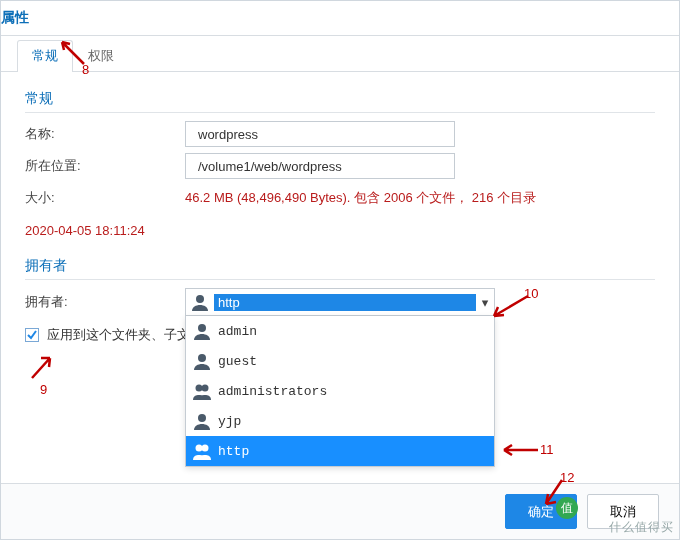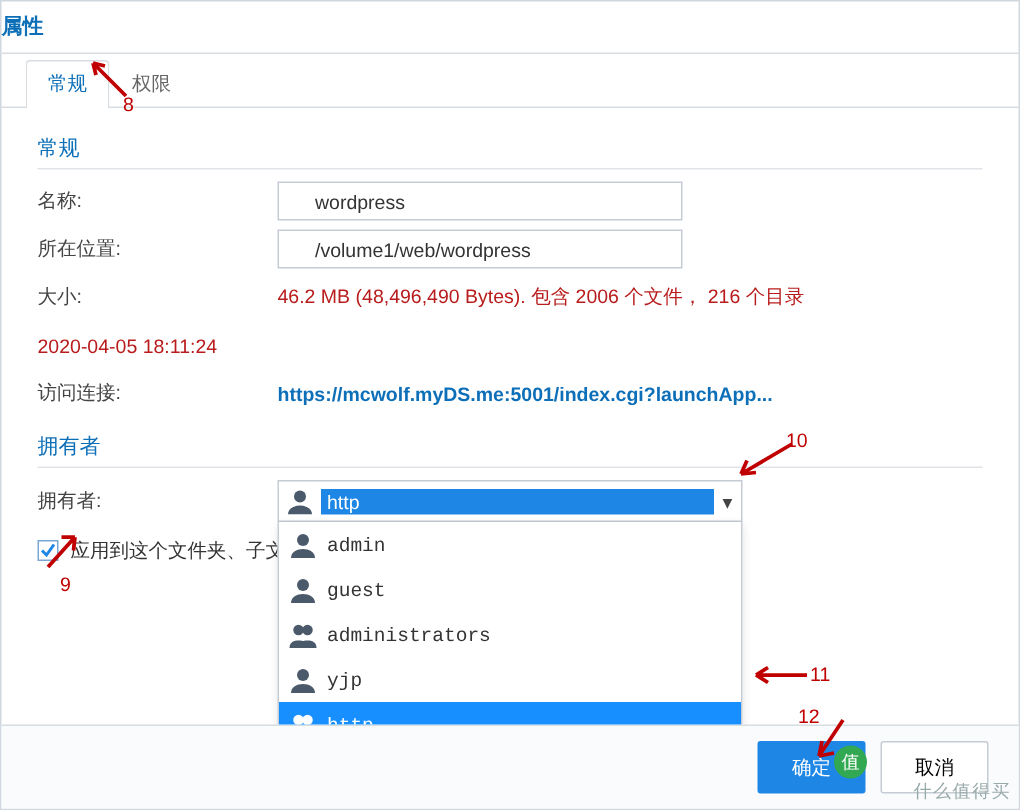--- a/index.html
+++ b/index.html
@@ -8,21 +8,21 @@
   .title-bar { text-align: left; color: #0d6fb8; font-weight: bold; font-size: 14px; padding: 8px 0; }
   .divider { height: 1px; background: #d8dde2; margin: 0; }
   .tabs { display: flex; padding: 4px 16px 0 16px; border-bottom: 1px solid #d8dde2; }
   .tab { padding: 6px 14px; color: #666; border: 1px solid transparent; border-bottom: none; cursor: pointer; border-top-left-radius: 3px; border-top-right-radius: 3px; }
   .tab.active { color: #0d6fb8; border-color: #d8dde2; background: #fff; margin-bottom: -1px; }
   .content { flex: 1; padding: 10px 24px 0 24px; overflow: hidden; }
   .section-title { color: #0d6fb8; font-size: 14px; margin: 8px 0 4px 0; }
   .section-rule { height: 1px; background: #e0e4e8; margin-bottom: 8px; }
   .row { display: flex; align-items: center; margin: 6px 0; min-height: 26px; }
   .label { width: 160px; color: #444; }
-  .val-input { flex: 1; max-width: 270px; height: 26px; border: 1px solid #c5ccd3; padding: 0 24px; font-size: 13px; color: #333; }
+  .val-input { flex: 1; max-width: 270px; height: 26px; border: 1px solid #c5ccd3; padding: 0 12px; font-size: 13px; color: #333; }
   .val-text { flex: 1; color: #b91c1c; }
   .val-link { flex: 1; color: #0d6fb8; font-weight: bold; cursor: pointer; white-space: nowrap; overflow: hidden; text-overflow: ellipsis; }
   .owner-combo { position: relative; flex: 1; max-width: 310px; }
   .combo-field { display: flex; align-items: center; height: 28px; border: 1px solid #c5ccd3; background: #fff; cursor: pointer; }
   .combo-field .uico { width: 20px; height: 18px; margin: 0 4px; }
   .combo-sel { flex: 1; color: #fff; background: #1e87e6; padding: 1px 4px; font-size: 13px; }
   .combo-caret { width: 18px; text-align: center; color: #444; }
   .combo-drop { position: absolute; top: 28px; left: 0; width: 100%; background: #fff; border: 1px solid #c5ccd3; border-top: none; z-index: 10; box-shadow: 0 2px 6px rgba(0,0,0,.12); font-family: Liberation Mono, monospace; }
   .opt { display: flex; align-items: center; height: 30px; padding: 0 6px; cursor: pointer; }
   .opt.sel { background: #188fff; color: #fff; }
@@ -62,24 +62,20 @@
     <div class="row">
       <div class="label">所在位置:</div>
       <input class="val-input" value="/volume1/web/wordpress" style="">
     </div>
     <div class="row">
       <div class="label">大小:</div>
       <div class="val-text">46.2 MB (48,496,490 Bytes). 包含 2006 个文件， 216 个目录</div>
     </div>
     <div class="row">
       <div class="val-text">2020-04-05 18:11:24</div>
-    </div>
-    <div class="row">
-      <div class="label">访问连接:</div>
-      <div class="val-link">https://mcwolf.myDS.me:5001/index.cgi?launchApp...</div>
     </div>
 
     <div class="section-title" style="margin-top:14px">拥有者</div>
     <div class="section-rule"></div>
 
     <div class="row">
       <div class="label">拥有者:</div>
       <div class="owner-combo">
         <div class="combo-field">
           <span class="uico"><svg viewBox="0 0 20 18">
@@ -166,15 +162,15 @@
 <div class="anno" style="left:524px; top:286px">10</div>
 
 <div class="anno" style="left:500px; top:442px"><svg width="40" height="16">
       <path d="M38 8 L4 8 M4 8 l8 -5 M4 8 l8 5" stroke="#c00000" stroke-width="2.5" fill="none"></path>
     </svg></div>
 <div class="anno" style="left:540px; top:442px">11</div>
 
 <div class="anno" style="left:542px; top:478px"><svg width="24" height="30">
       <path d="M20 2 L4 26 M4 26 l2 -10 M4 26 l10 -2" stroke="#c00000" stroke-width="2.5" fill="none"></path>
     </svg></div>
-<div class="anno" style="left:532px; top:470px">12</div>
+<div class="anno" style="left:560px; top:470px">12</div>
 
 <div class="watermark">什么值得买</div>
 
 </body></html>

